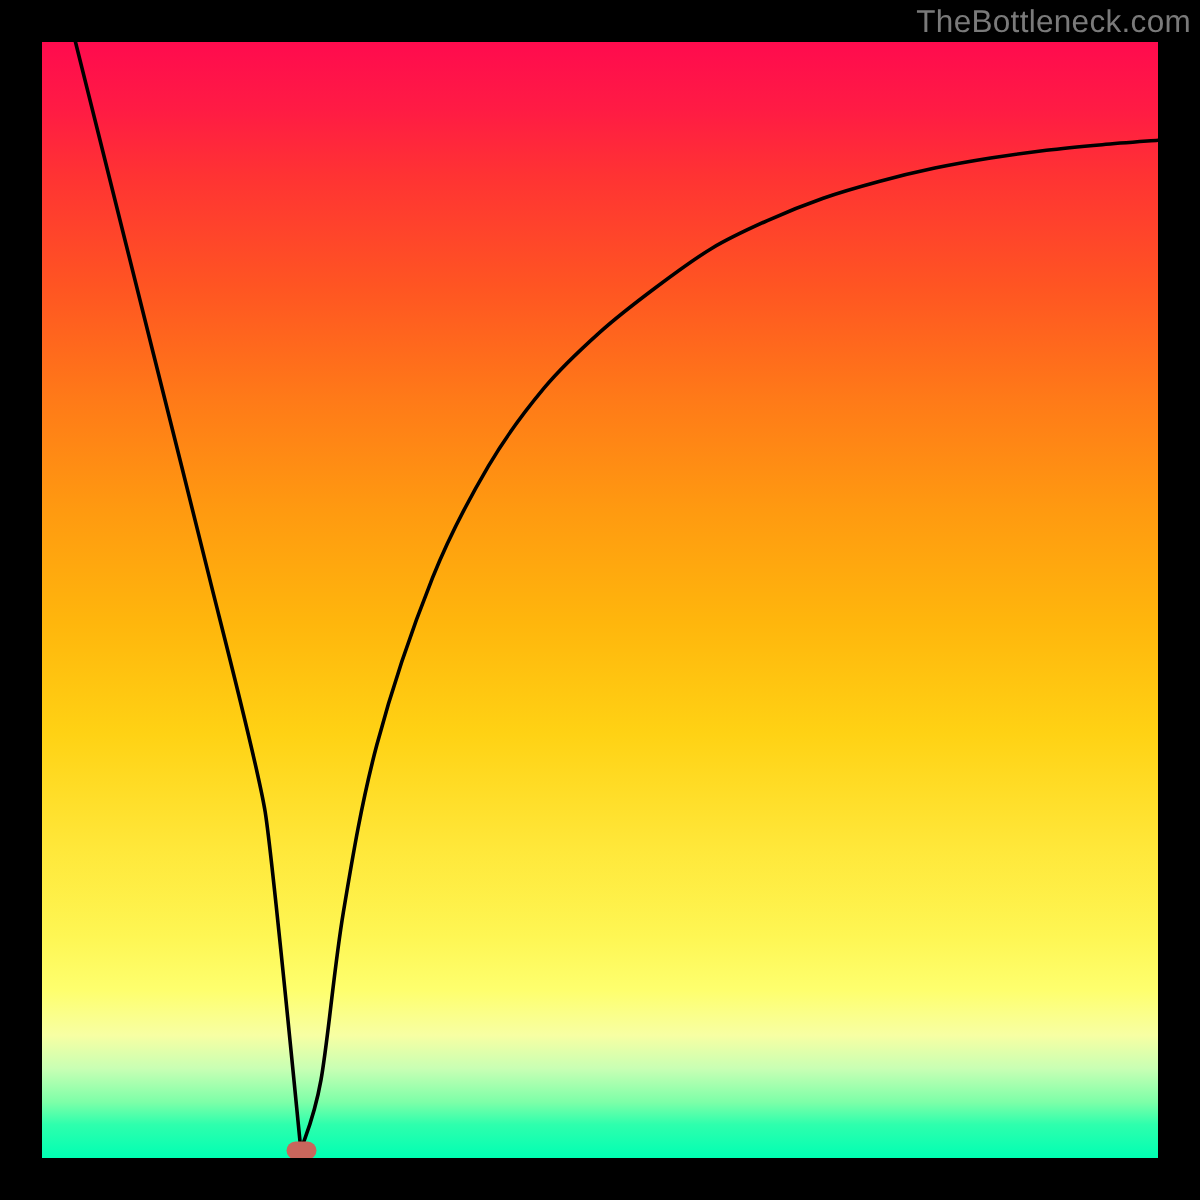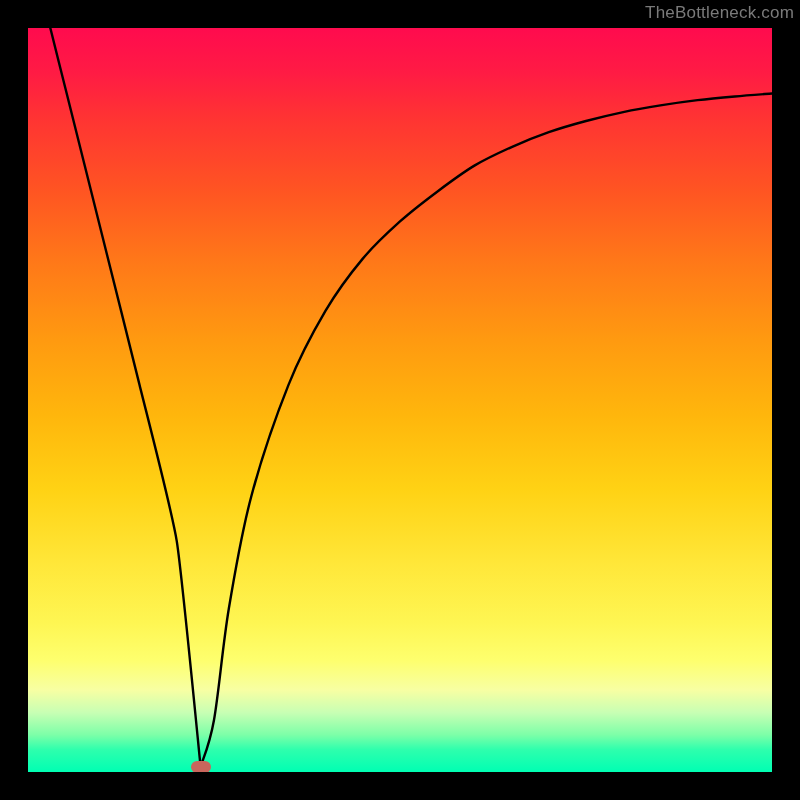--- a/index.html
+++ b/index.html
@@ -63,21 +63,21 @@
     width: 20px;
     height: 12px;
     background: #c9665c;
     border-radius: 6px;
     transform: translate(-50%, -50%);
   }
   .watermark {
     position: absolute;
     top: 3px;
     right: 6px;
-    font-size: 17px;
+    font-size: 21px;
     color: #7a7a7a;
     font-weight: 500;
     letter-spacing: 0.2px;
   }
 </style>
 </head>
 <body>
 
 <div class="frame">
 

